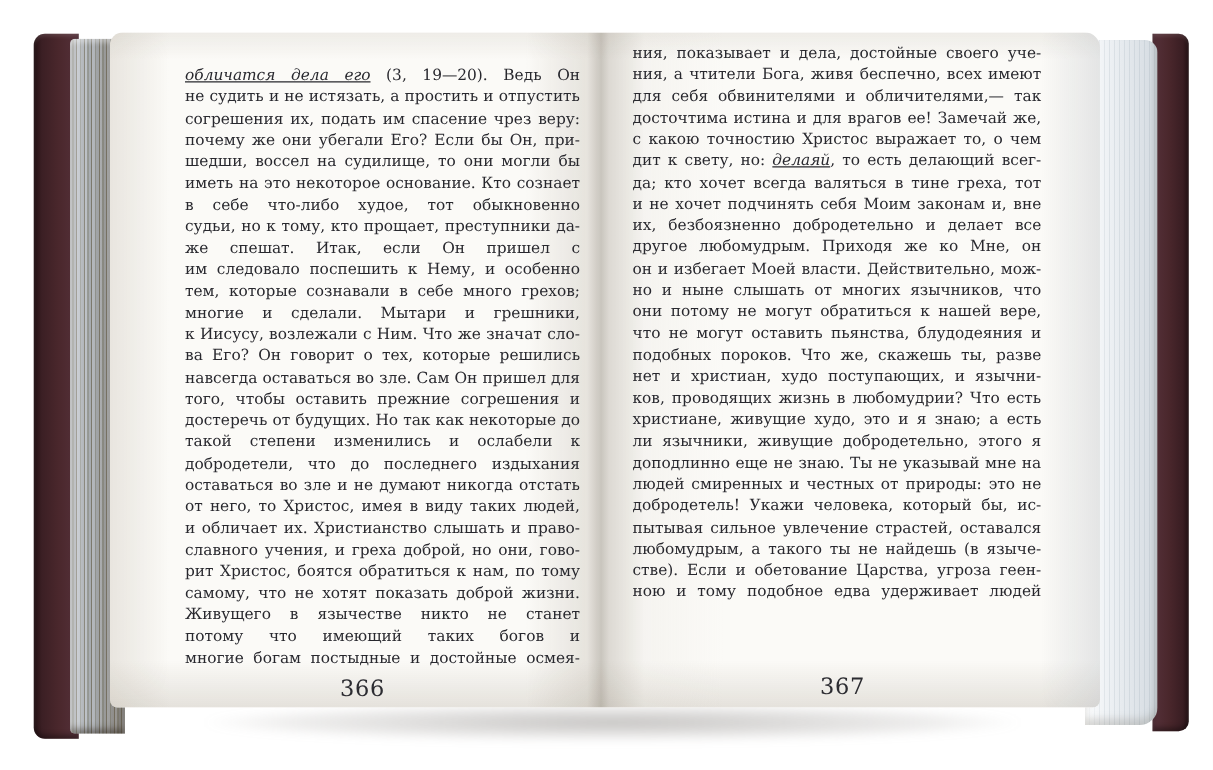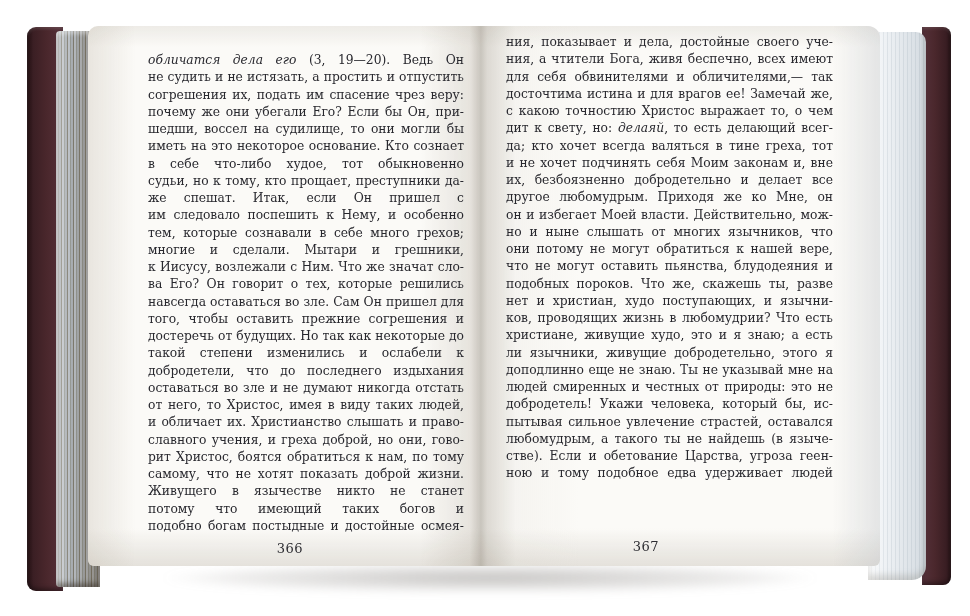--- a/index.html
+++ b/index.html
@@ -78,42 +78,42 @@
         rgba(120,110,95,0.38) 49.6%, rgba(150,142,128,0.30) 50.4%,
         rgba(210,205,195,0.12) 54%, rgba(255,255,255,0) 62%,
         rgba(255,255,255,0) 94%, rgba(185,190,196,0.35) 100%),
       linear-gradient(180deg, rgba(200,195,185,0.25) 0%, rgba(255,255,255,0) 4%,
         rgba(255,255,255,0) 93%, rgba(170,162,148,0.28) 100%);
   }
   .pagenum {
     position: absolute;
     width: 44px;
     text-align: center;
-    font-size: 13px;
+    font-size: 18px;
     color: #2c2c31;
     letter-spacing: 0.5px;
   }
   .pagenum.pn-left  { left: 268px; top: 541px; }
-  .pagenum.pn-right { left: 624px; top: 539px; }
+  .pagenum.pn-right { left: 652px; top: 539px; }
   .text-block {
     position: absolute;
     color: #28282e;
     font-size: 12.3px;
   }
   .tb-left  { left: 148px; top: 52px; width: 316px; }
   .tb-right { left: 506px; top: 34px; width: 327px; }
   .tl {
     height: 17.25px;
     line-height: 17.25px;
     text-align: justify;
     text-align-last: justify;
     white-space: normal;
     overflow: hidden;
   }
-  .tl i { font-style: italic; }
+  .tl i { font-style: italic; text-decoration: underline; }
 </style>
 </head>
 <body>
 
 <div class="scene">
   <div class="book-shadow"></div>
 
   <div class="book">
     <div class="cover-left"></div>
     <div class="cover-right"></div>
@@ -145,21 +145,21 @@
         <div class="tl"><span>такой степени изменились и ослабели к подвигам</span></div>
         <div class="tl"><span>добродетели, что до последнего издыхания хотят</span></div>
         <div class="tl"><span>оставаться во зле и не думают никогда отстать</span></div>
         <div class="tl"><span>от него, то Христос, имея в виду таких людей,</span></div>
         <div class="tl"><span>и обличает их. Христианство слышать и право-</span></div>
         <div class="tl"><span>славного учения, и греха доброй, но они, гово-</span></div>
         <div class="tl"><span>рит Христос, боятся обратиться к нам, по тому</span></div>
         <div class="tl"><span>самому, что не хотят показать доброй жизни.</span></div>
         <div class="tl"><span>Живущего в язычестве никто не станет обличать,</span></div>
         <div class="tl"><span>потому что имеющий таких богов и празднества,</span></div>
-        <div class="tl"><span>подобно богам постыдные и достойные осмея-</span></div>
+        <div class="tl"><span>многие богам постыдные и достойные осмея-</span></div>
       </div>
     <div class="text-block tb-right" id="right-lines">
         <div class="tl"><span>ния, показывает и дела, достойные своего уче-</span></div>
         <div class="tl"><span>ния, а чтители Бога, живя беспечно, всех имеют</span></div>
         <div class="tl"><span>для себя обвинителями и обличителями,— так</span></div>
         <div class="tl"><span>досточтима истина и для врагов ее! Замечай же,</span></div>
         <div class="tl"><span>с какою точностию Христос выражает то, о чем</span></div>
         <div class="tl"><span>дит к свету, но: </span><i>делаяй</i><span>, то есть делающий всег-</span></div>
         <div class="tl"><span>да; кто хочет всегда валяться в тине греха, тот</span></div>
         <div class="tl"><span>и не хочет подчинять себя Моим законам и, вне</span></div>

